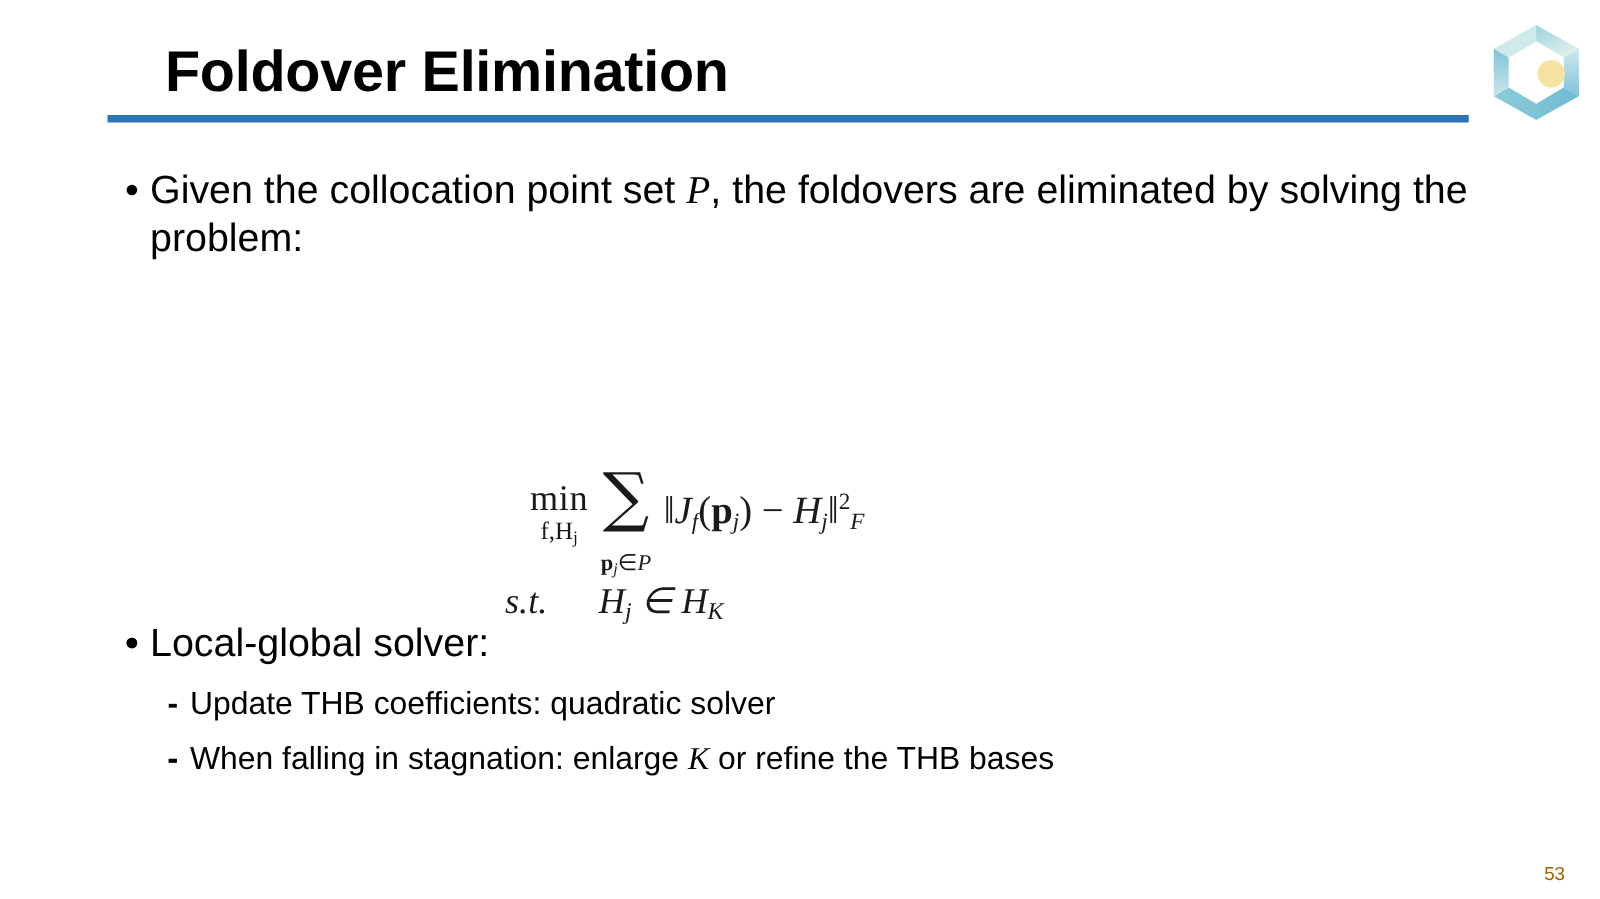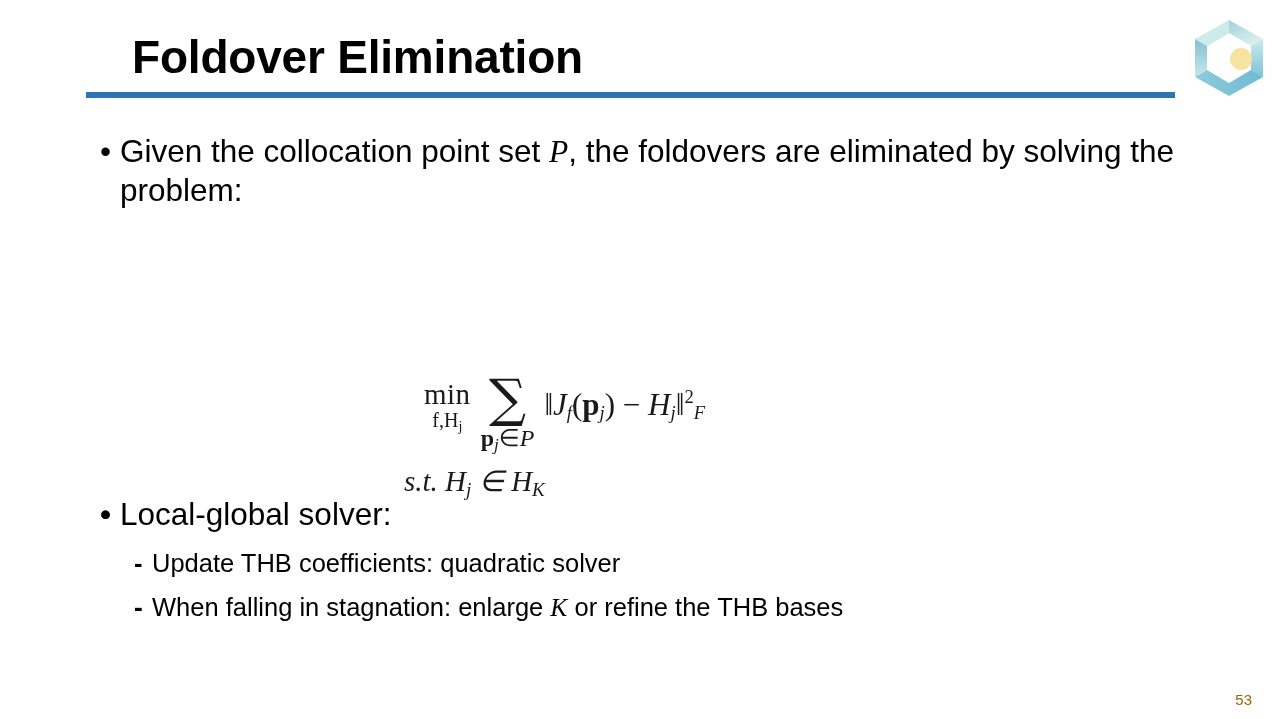--- a/index.html
+++ b/index.html
@@ -136,23 +136,23 @@
     margin: 0 10px 0 4px;
     position: relative;
     top: 6px;
   }
   .sumop .sigma {
     font-size: 52px;
     line-height: 48px;
     font-family: "DejaVu Serif", serif;
   }
   .sumop .under {
-    font-size: 24px;
+    font-size: 18px;
     line-height: 20px;
-    margin-top: 6px;
+    margin-top: 18px;
   }
   .normexpr {
     font-size: 31px;
     line-height: 36px;
     position: relative;
     top: -4px;
     white-space: nowrap;
   }
   .normexpr sup {
     font-size: 0.6em;
@@ -165,20 +165,21 @@
   .eq-line-2 {
     position: absolute;
     left: 404px;
     top: 96px;
     font-size: 29px;
     line-height: 34px;
     white-space: nowrap;
   }
   .eq-line-2 .st {
     font-style: italic;
+    margin-right: 34px;
   }
   .eq-line-2 sub {
     font-size: 0.66em;
     vertical-align: -0.26em;
   }
   .it { font-style: italic; }
   .bf { font-weight: bold; font-style: normal; font-family: "Liberation Serif", serif; }
 
   
   .page-number {

